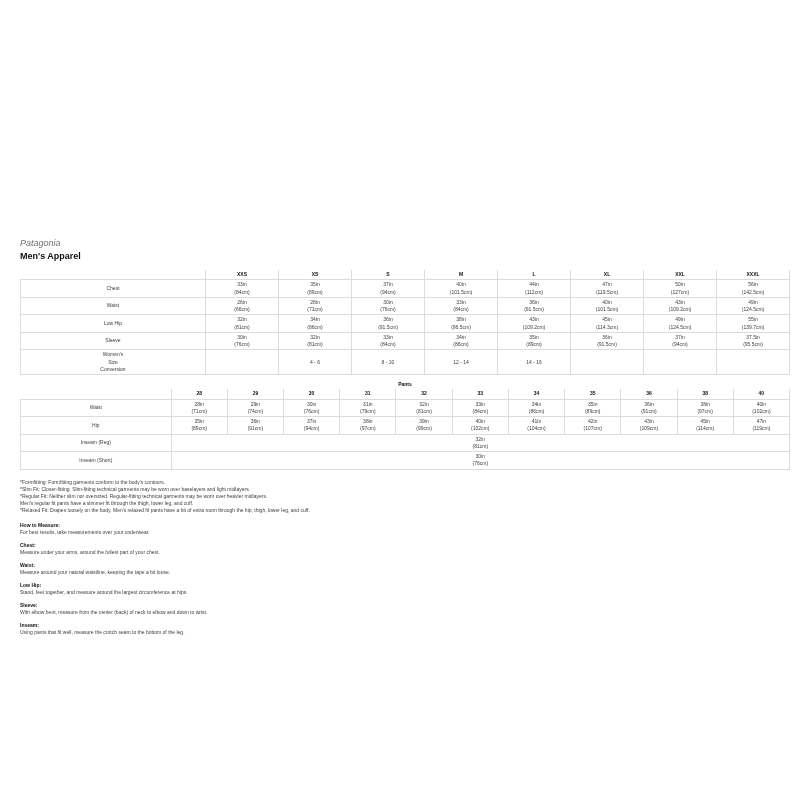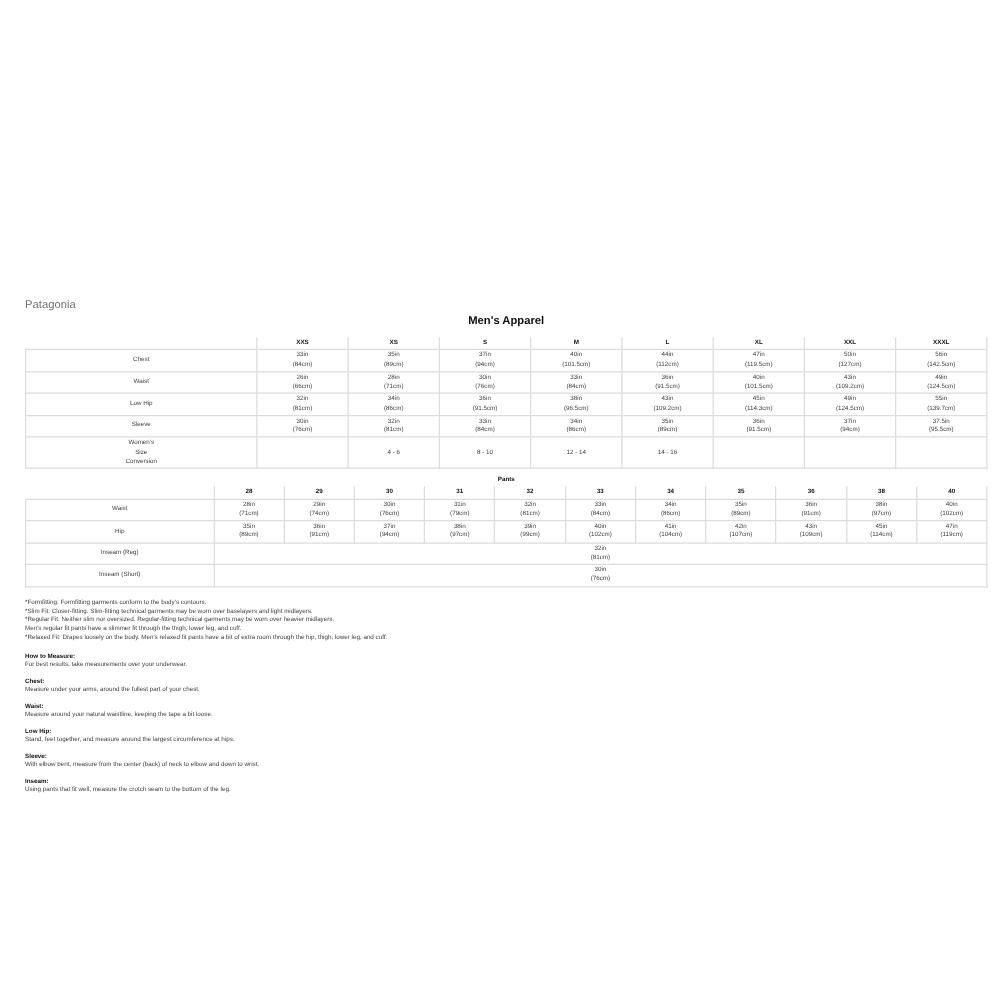--- a/index.html
+++ b/index.html
@@ -2,22 +2,22 @@
 <html><head>
 <meta charset="utf-8">
 <style>
   html,body{margin:0;padding:0;background:#fff;}
   body{
     width:800px;height:800px;position:relative;overflow:hidden;
     font-family:"Liberation Sans","DejaVu Sans",sans-serif;
     -webkit-text-size-adjust:none;color:#3d3d3d;
   }
   .content{position:absolute;left:20px;top:238px;width:770px;}
-  .brand{font-size:9px;color:#6f6f6f;margin:0 0 3px 0;}
-  .page-title{font-size:9px;font-weight:bold;color:#101010;margin:0 0 9px 0;text-align:center;}
+  .brand{font-size:9px;color:#6f6f6f;margin:0 0 3px 0;font-style:italic;}
+  .page-title{font-size:9px;font-weight:bold;color:#101010;margin:0 0 9px 0;}
   table{border-collapse:collapse;width:770px;table-layout:fixed;
         font-size:5px;line-height:1.45;color:#3d3d3d;text-align:center;}
   caption{font-size:5px;font-weight:bold;color:#101010;padding:1px 0;caption-side:top;}
   th{font-size:5px;font-weight:bold;color:#101010;padding:1px 0;
      border-left:1px solid #dcdcdc;border-right:1px solid #dcdcdc;}
   th.corner{border:none;}
   td{border:1px solid #dcdcdc;padding:1px 0;vertical-align:middle;}
   td.rowlabel{color:#3d3d3d;}
   .pants-wrap{margin-top:5px;}
   .cm{display:block;}

